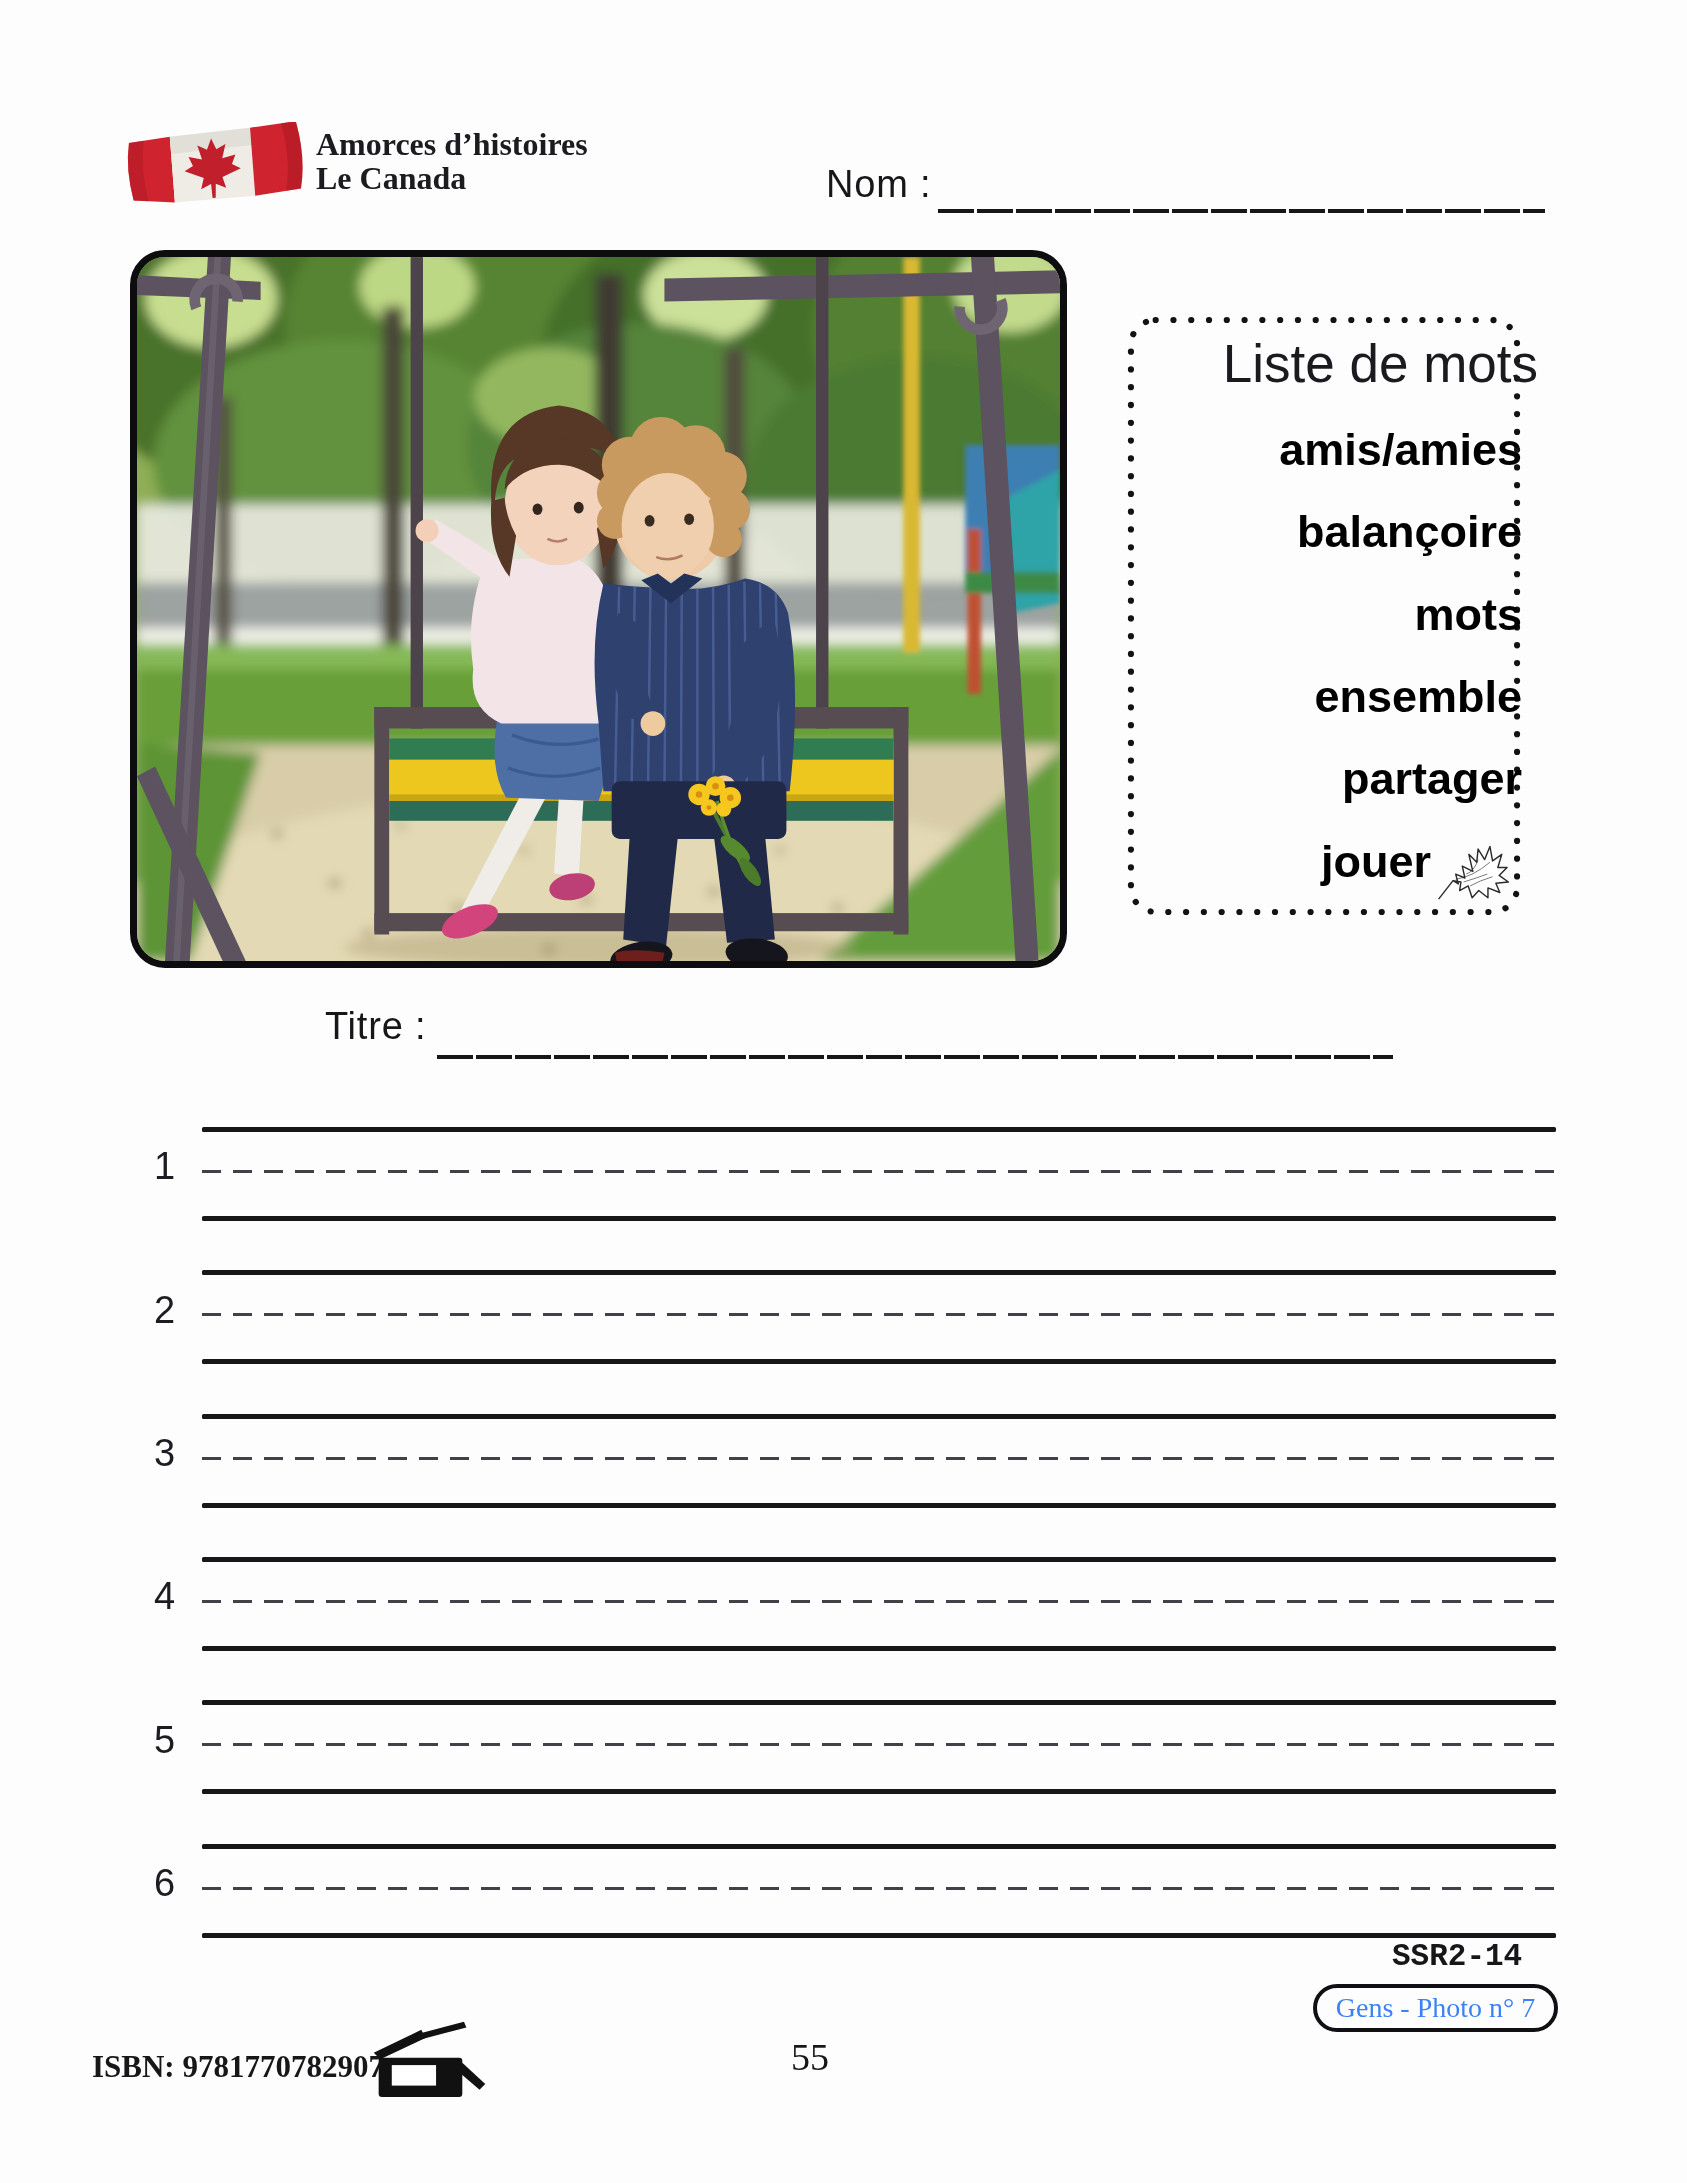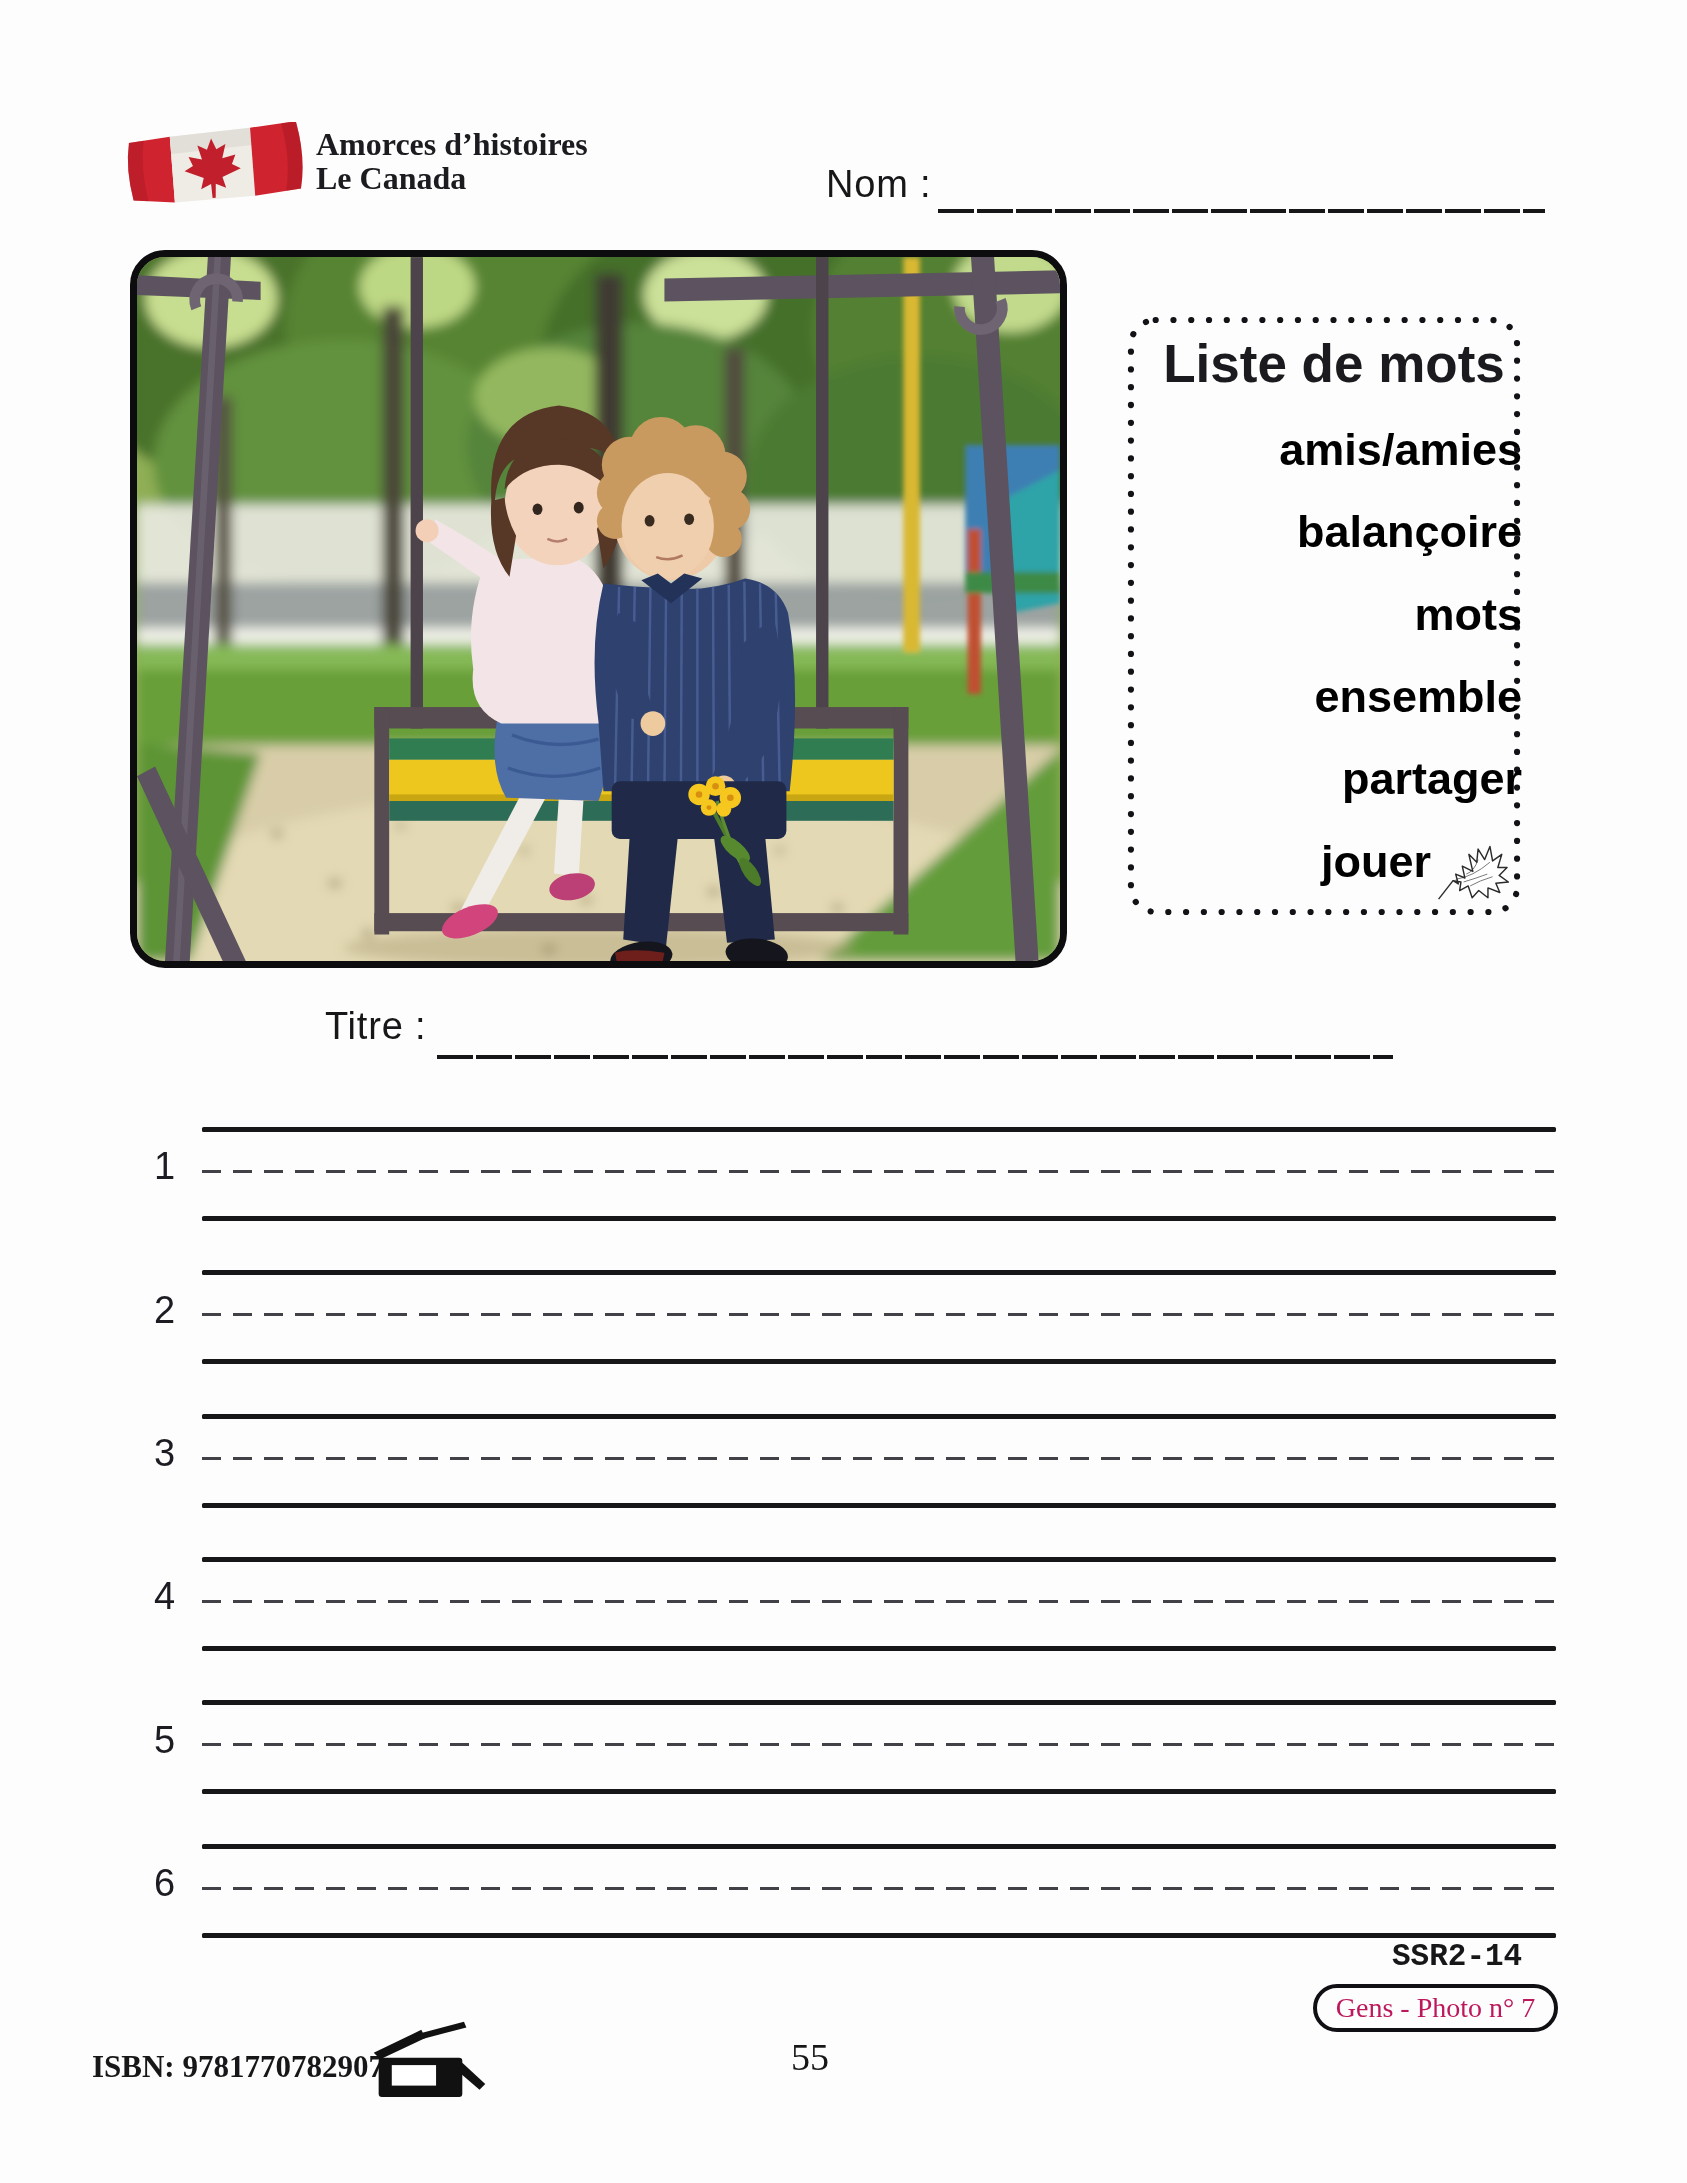--- a/index.html
+++ b/index.html
@@ -17,40 +17,40 @@
   .titre-line{left:437px;top:1055px;width:956px;}
 
   
   .photo-frame{left:130px;top:250px;width:923px;height:704px;border:7.4px solid #0d0d10;
                border-radius:35px;overflow:hidden;background:#9db45e;}
   .photo-frame svg{display:block;}
 
   
   .word-box{left:1126px;top:315px;width:396px;height:602px;}
   .word-box .border-svg{position:absolute;left:0;top:0;}
-  .word-title{position:absolute;left:10px;top:18px;width:100%;text-align:center;
-              font-size:53px;font-weight:bold;letter-spacing:0px;color:#1a1a1f;}
+  .word-title{position:absolute;left:16px;top:18px;width:100%;text-align:right;
+              font-size:53px;font-weight:normal;letter-spacing:0px;color:#1a1a1f;}
   .word-item{position:absolute;left:0;width:100%;text-align:right;
              font-size:45px;font-weight:bold;color:#000000;}
   .leaf-sketch{position:absolute;left:306px;top:517px;}
 
   
   .rule-solid{left:202px;width:1354px;height:5px;background:#17171a;border-radius:1.6px;}
   .rule-dash{left:202px;width:1354px;height:3.3px;
              background:repeating-linear-gradient(90deg,#414147 0 19px,rgba(0,0,0,0) 19px 31px);}
   .rule-num{left:140px;width:49px;text-align:center;font-size:38px;color:#1c1c22;}
 
   
   .isbn{left:92px;top:2049px;font-family:"Liberation Serif",serif;font-weight:bold;font-size:31px;}
   .copier{left:372px;top:2020px;}
   .page-num{left:791px;top:2035px;width:99px;
             font-family:"Liberation Serif",serif;font-size:38px;}
   .photo-badge{left:1313px;top:1984px;width:237px;height:40px;border:4.1px solid #101014;
                border-radius:26px;text-align:center;line-height:40px;
-               font-family:"Liberation Serif",serif;font-size:28px;color:#be185d;}
+               font-family:"Liberation Serif",serif;font-size:28px;color:#3b82f6;}
   .code{left:1392px;top:1939px;width:165px;text-align:left;
         font-family:Liberation Mono, monospace;font-weight:bold;font-size:31px;}
 </style>
 </head>
 <body>
 
 <div class="page">
 
   <svg class="abs" style="left:122px;top:122px" width="185" height="86" viewBox="0 0 225 104">
     <g transform="rotate(-3 112 52)">

